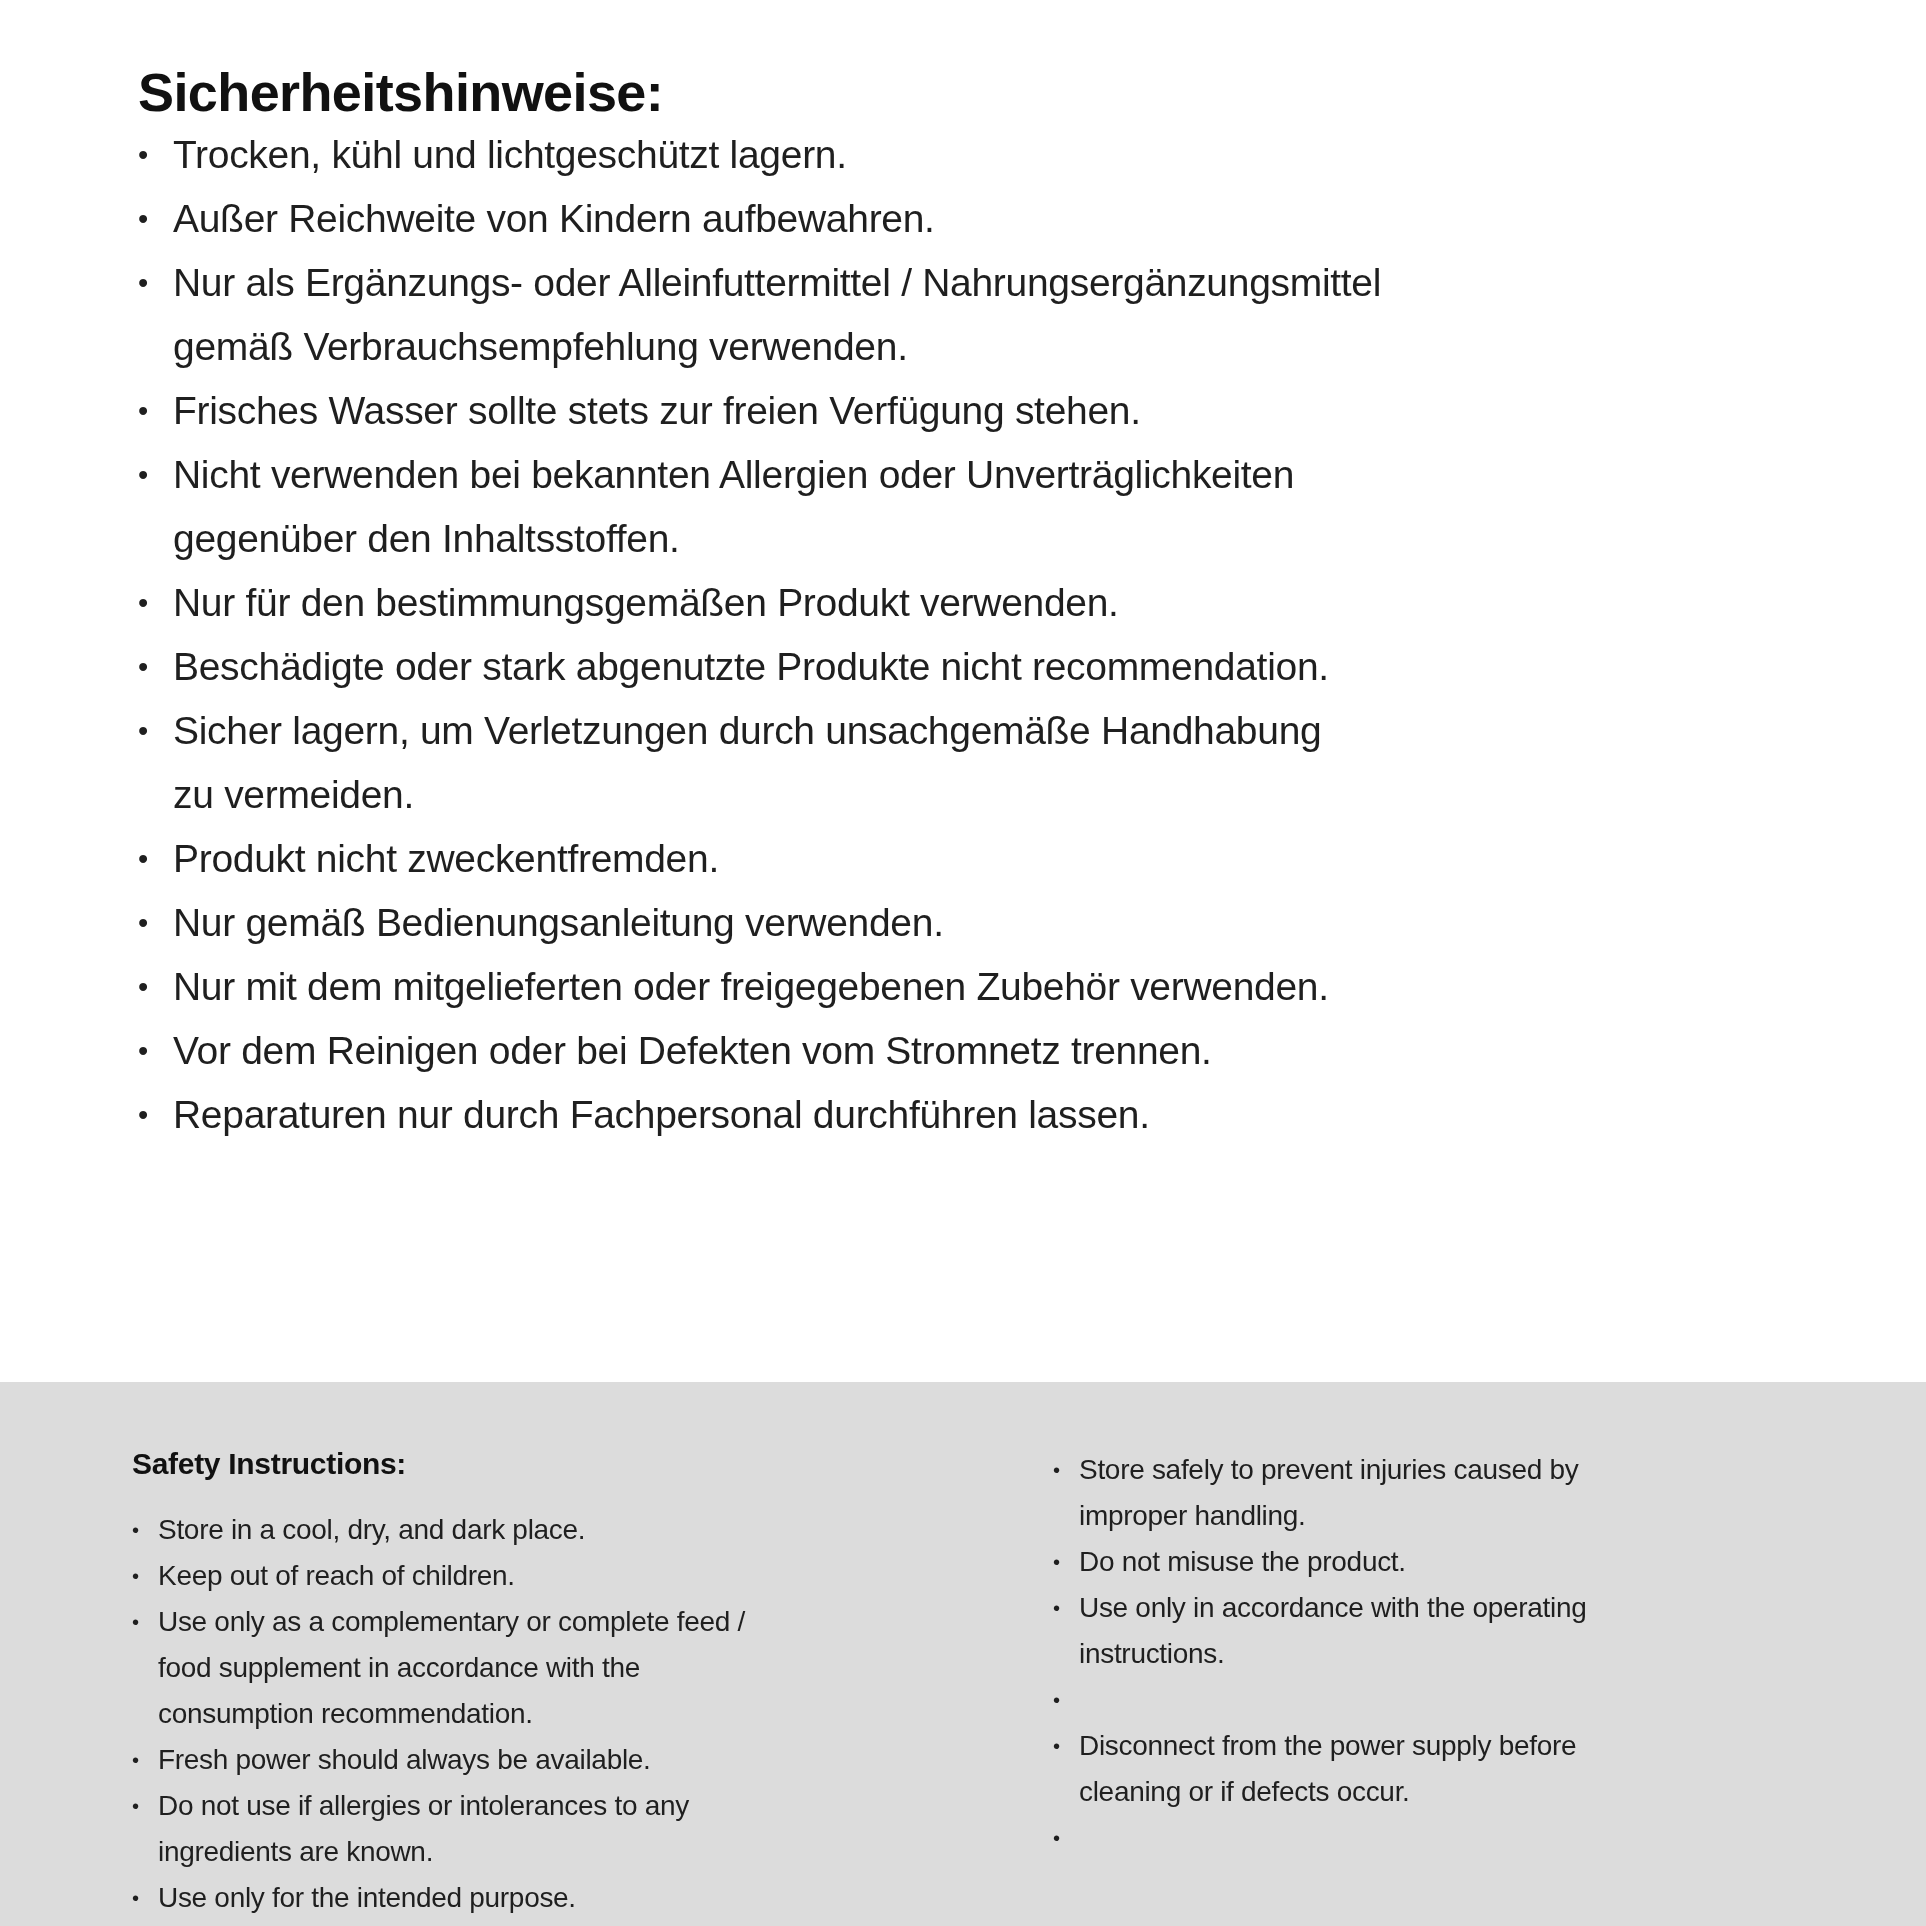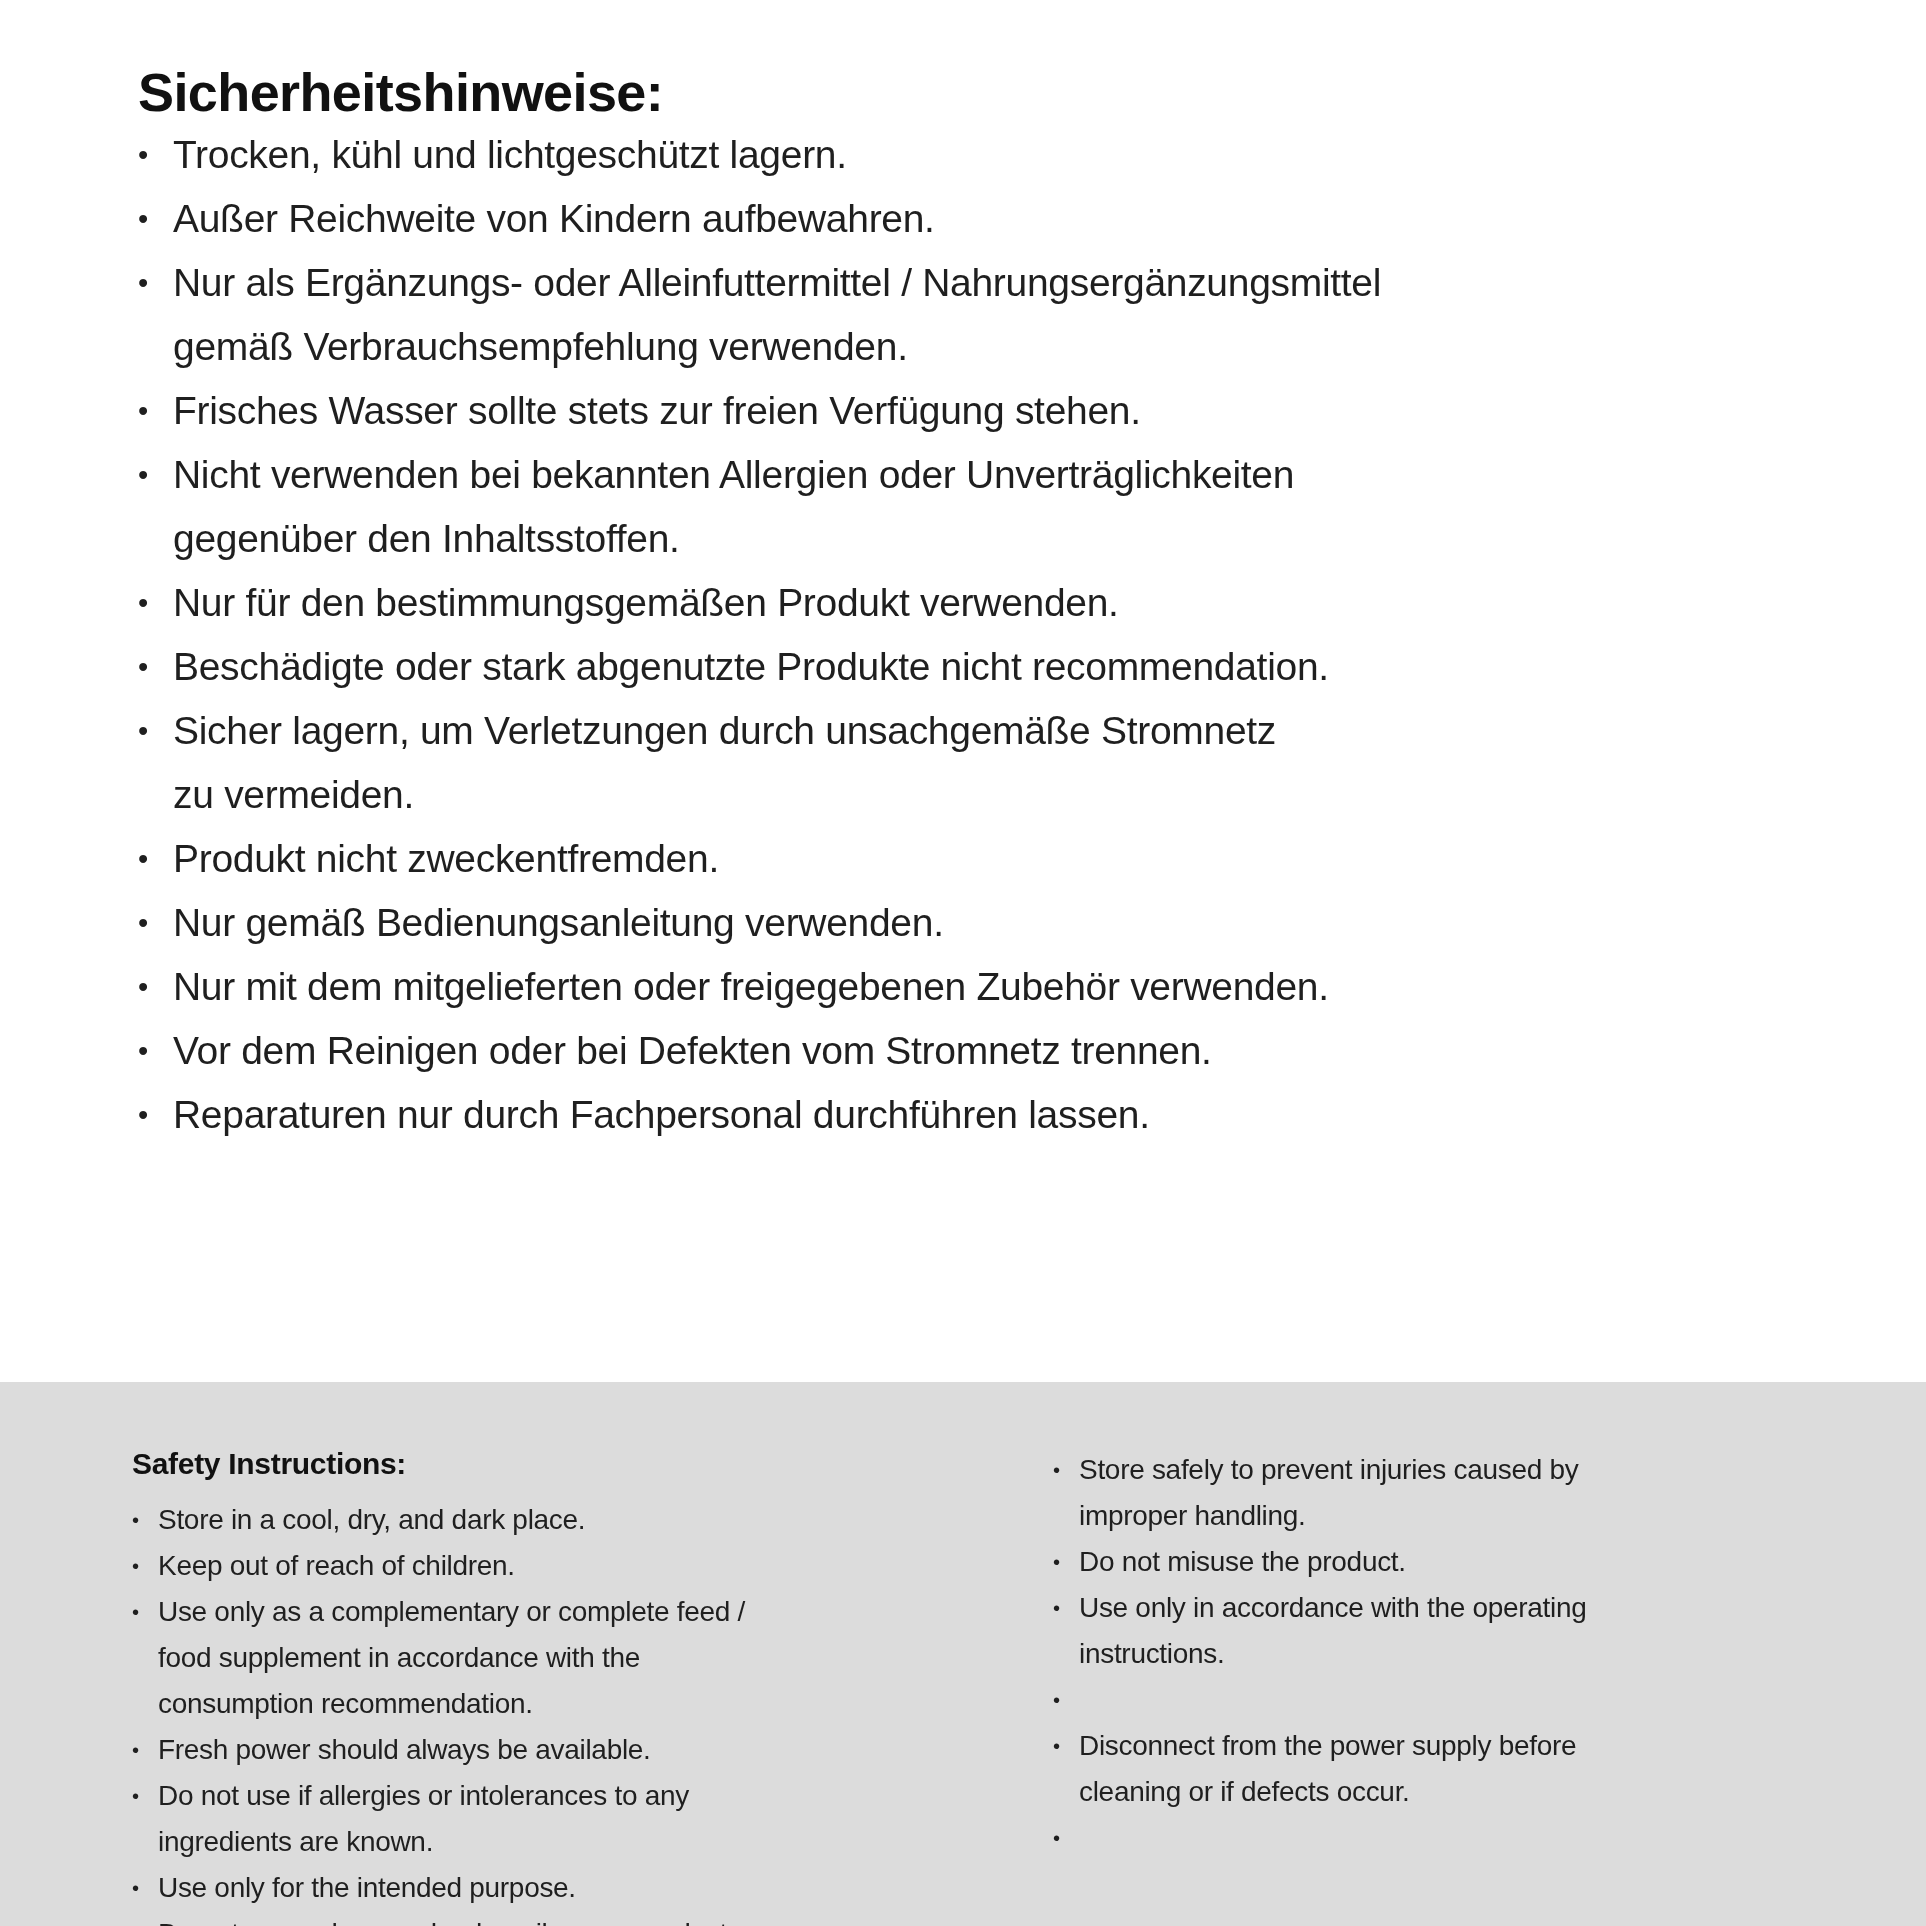--- a/index.html
+++ b/index.html
@@ -51,21 +51,21 @@
   }
   .english-section {
     box-sizing: border-box;
     height: 638px;
     background: #dcdcdc;
     padding: 65px 58px 0 132px;
     display: grid;
     grid-template-columns: 902px 1fr;
   }
   .en-title {
-    margin: 0 0 16px 0;
+    margin: 0 0 26px 0;
     font-size: 30px;
     font-weight: 700;
     color: #111111;
   }
   .en-list {
     font-size: 28px;
   }
   .en-list li {
     display: flex;
     line-height: 46px;
@@ -109,21 +109,21 @@
       <li>
         <span class="bullet">•</span>
         <span class="item-text">Nur für den bestimmungsgemäßen Produkt verwenden.</span>
       </li>
       <li>
         <span class="bullet">•</span>
         <span class="item-text">Beschädigte oder stark abgenutzte Produkte nicht recommendation.</span>
       </li>
       <li>
         <span class="bullet">•</span>
-        <span class="item-text">Sicher lagern, um Verletzungen durch unsachgemäße Stromnetz
+        <span class="item-text">Sicher lagern, um Verletzungen durch unsachgemäße Handhabung
 zu vermeiden.</span>
       </li>
       <li>
         <span class="bullet">•</span>
         <span class="item-text">Produkt nicht zweckentfremden.</span>
       </li>
       <li>
         <span class="bullet">•</span>
         <span class="item-text">Nur gemäß Bedienungsanleitung verwenden.</span>
       </li>

